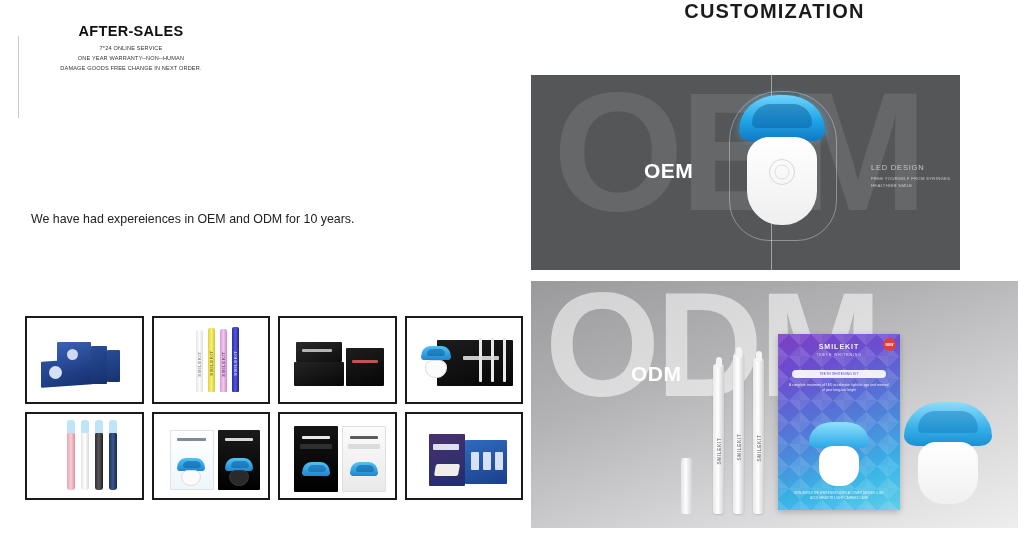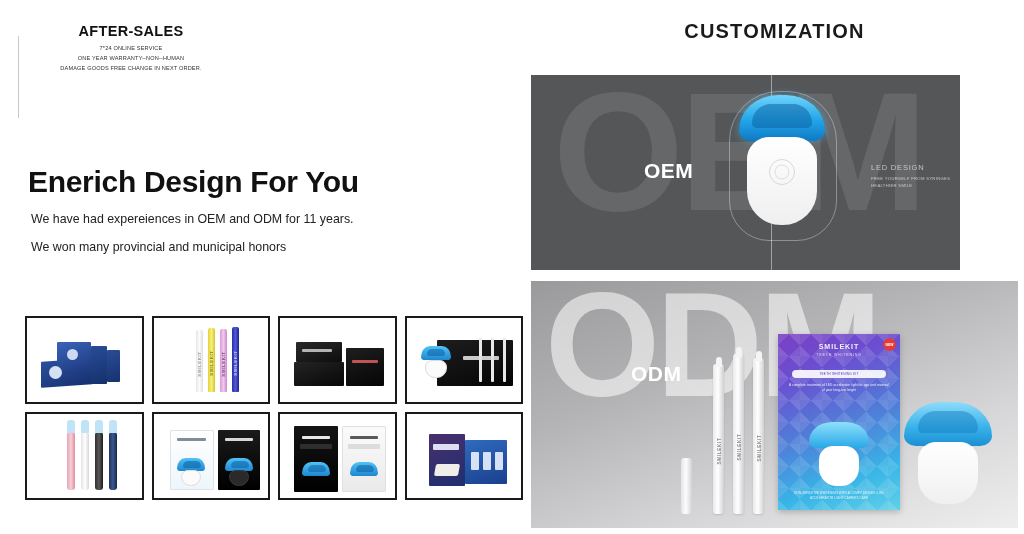--- a/index.html
+++ b/index.html
@@ -49,21 +49,21 @@
   .pen-label { position: absolute; left: 50%; top: 55%; transform: translate(-50%,-50%) rotate(-90deg); font-size: 3.4px; letter-spacing: .2px; white-space: nowrap; }
   .brush { position: absolute; bottom: 8px; width: 8px; border-radius: 3px; }
   .brush-head { position: absolute; top: -12px; left: 0px; width: 8px; height: 13px; background: #bfe3f7; border-radius: 3px 3px 1px 1px; }
   .tray { position: absolute; width: 30px; height: 14px; background: linear-gradient(180deg,#4fc3f7,#1f86d0); border-radius: 14px 14px 6px 6px/16px 16px 5px 5px; }
   .tray::after { content:""; position:absolute; left:6px; top:3px; width:18px; height:7px; background:#0b5f9e; border-radius: 9px 9px 4px 4px; opacity:.55;}
   .dev-body { position: absolute; width: 22px; height: 18px; background: #fbfbfb; border: 1px solid #dcdcdc; border-radius: 7px 7px 10px 10px; }
   .label-sk { font-size: 4.4px; letter-spacing: .6px; font-weight: bold; }
 
   
   .right-col { position: absolute; left: 525px; top: 0; width: 499px; height: 534px; background: #fff; }
-  .cust-title { text-align: center; font-size: 20px; font-weight: bold; letter-spacing: 1.2px; color: #1a1a1a; margin-top: 20px; }
+  .cust-title { text-align: center; font-size: 20px; font-weight: bold; letter-spacing: 1.2px; color: #1a1a1a; }
   .cust-sub { text-align: center; font-size: 9.6px; font-weight: bold; letter-spacing: .8px; color: #1a1a1a; margin-top: 10px; }
 
   .oem-panel { position: absolute; left: 6px; top: 75px; width: 429px; height: 195px; background: #555658; overflow: hidden; }
   .odm-panel { position: absolute; left: 6px; top: 281px; width: 487px; height: 247px;
     background: linear-gradient(160deg,#9a9a9c 0%, #b3b3b5 35%, #d6d6d8 70%, #eeeeee 100%); overflow: hidden; }
 
   .watermark { position: absolute; font-weight: bold; line-height: .78; user-select: none; }
   .wm-oem { left: 22px; top: 12px; font-size: 168px; color: rgba(255,255,255,0.10); letter-spacing: -4px; }
   .wm-odm { left: 14px; top: 6px; font-size: 148px; color: rgba(255,255,255,0.55); letter-spacing: -4px; }
 
@@ -135,25 +135,23 @@
       <div class="feature feature-after">
         <div class="feature-title">AFTER-SALES</div>
         <div class="feature-sub">
           <div>7*24 ONLINE SERVICE</div>
           <div>ONE YEAR WARRANTY--NON--HUMAN</div>
           <div>DAMAGE GOODS FREE CHANGE IN NEXT ORDER.</div>
         </div>
       </div>
     </div>
 
-    <div class="headline">Enerich Design For You</div>
 
     <div class="bullets">
-      <div class="bullet">We have had expereiences in OEM and ODM for 11 years.</div>
-      <div class="bullet">We won many provincial and municipal honors</div>
+      <div class="bullet">We have had expereiences in OEM and ODM for 10 years.</div>
     </div>
 
     <div class="grid">
       <div class="grid-row">
 
         <div class="tile">
           <div class="tile-inner">
             <div class="box" style="left:14px;top:42px;width:52px;height:26px;background:linear-gradient(160deg,#2b4f9e,#16306e);transform:skewY(-4deg);"></div>
             <div class="box" style="left:30px;top:24px;width:34px;height:28px;background:linear-gradient(160deg,#3b63b8,#1d3a80);"></div>
             <div class="box" style="left:64px;top:28px;width:16px;height:38px;background:linear-gradient(160deg,#2a4c96,#14306c);"></div>

